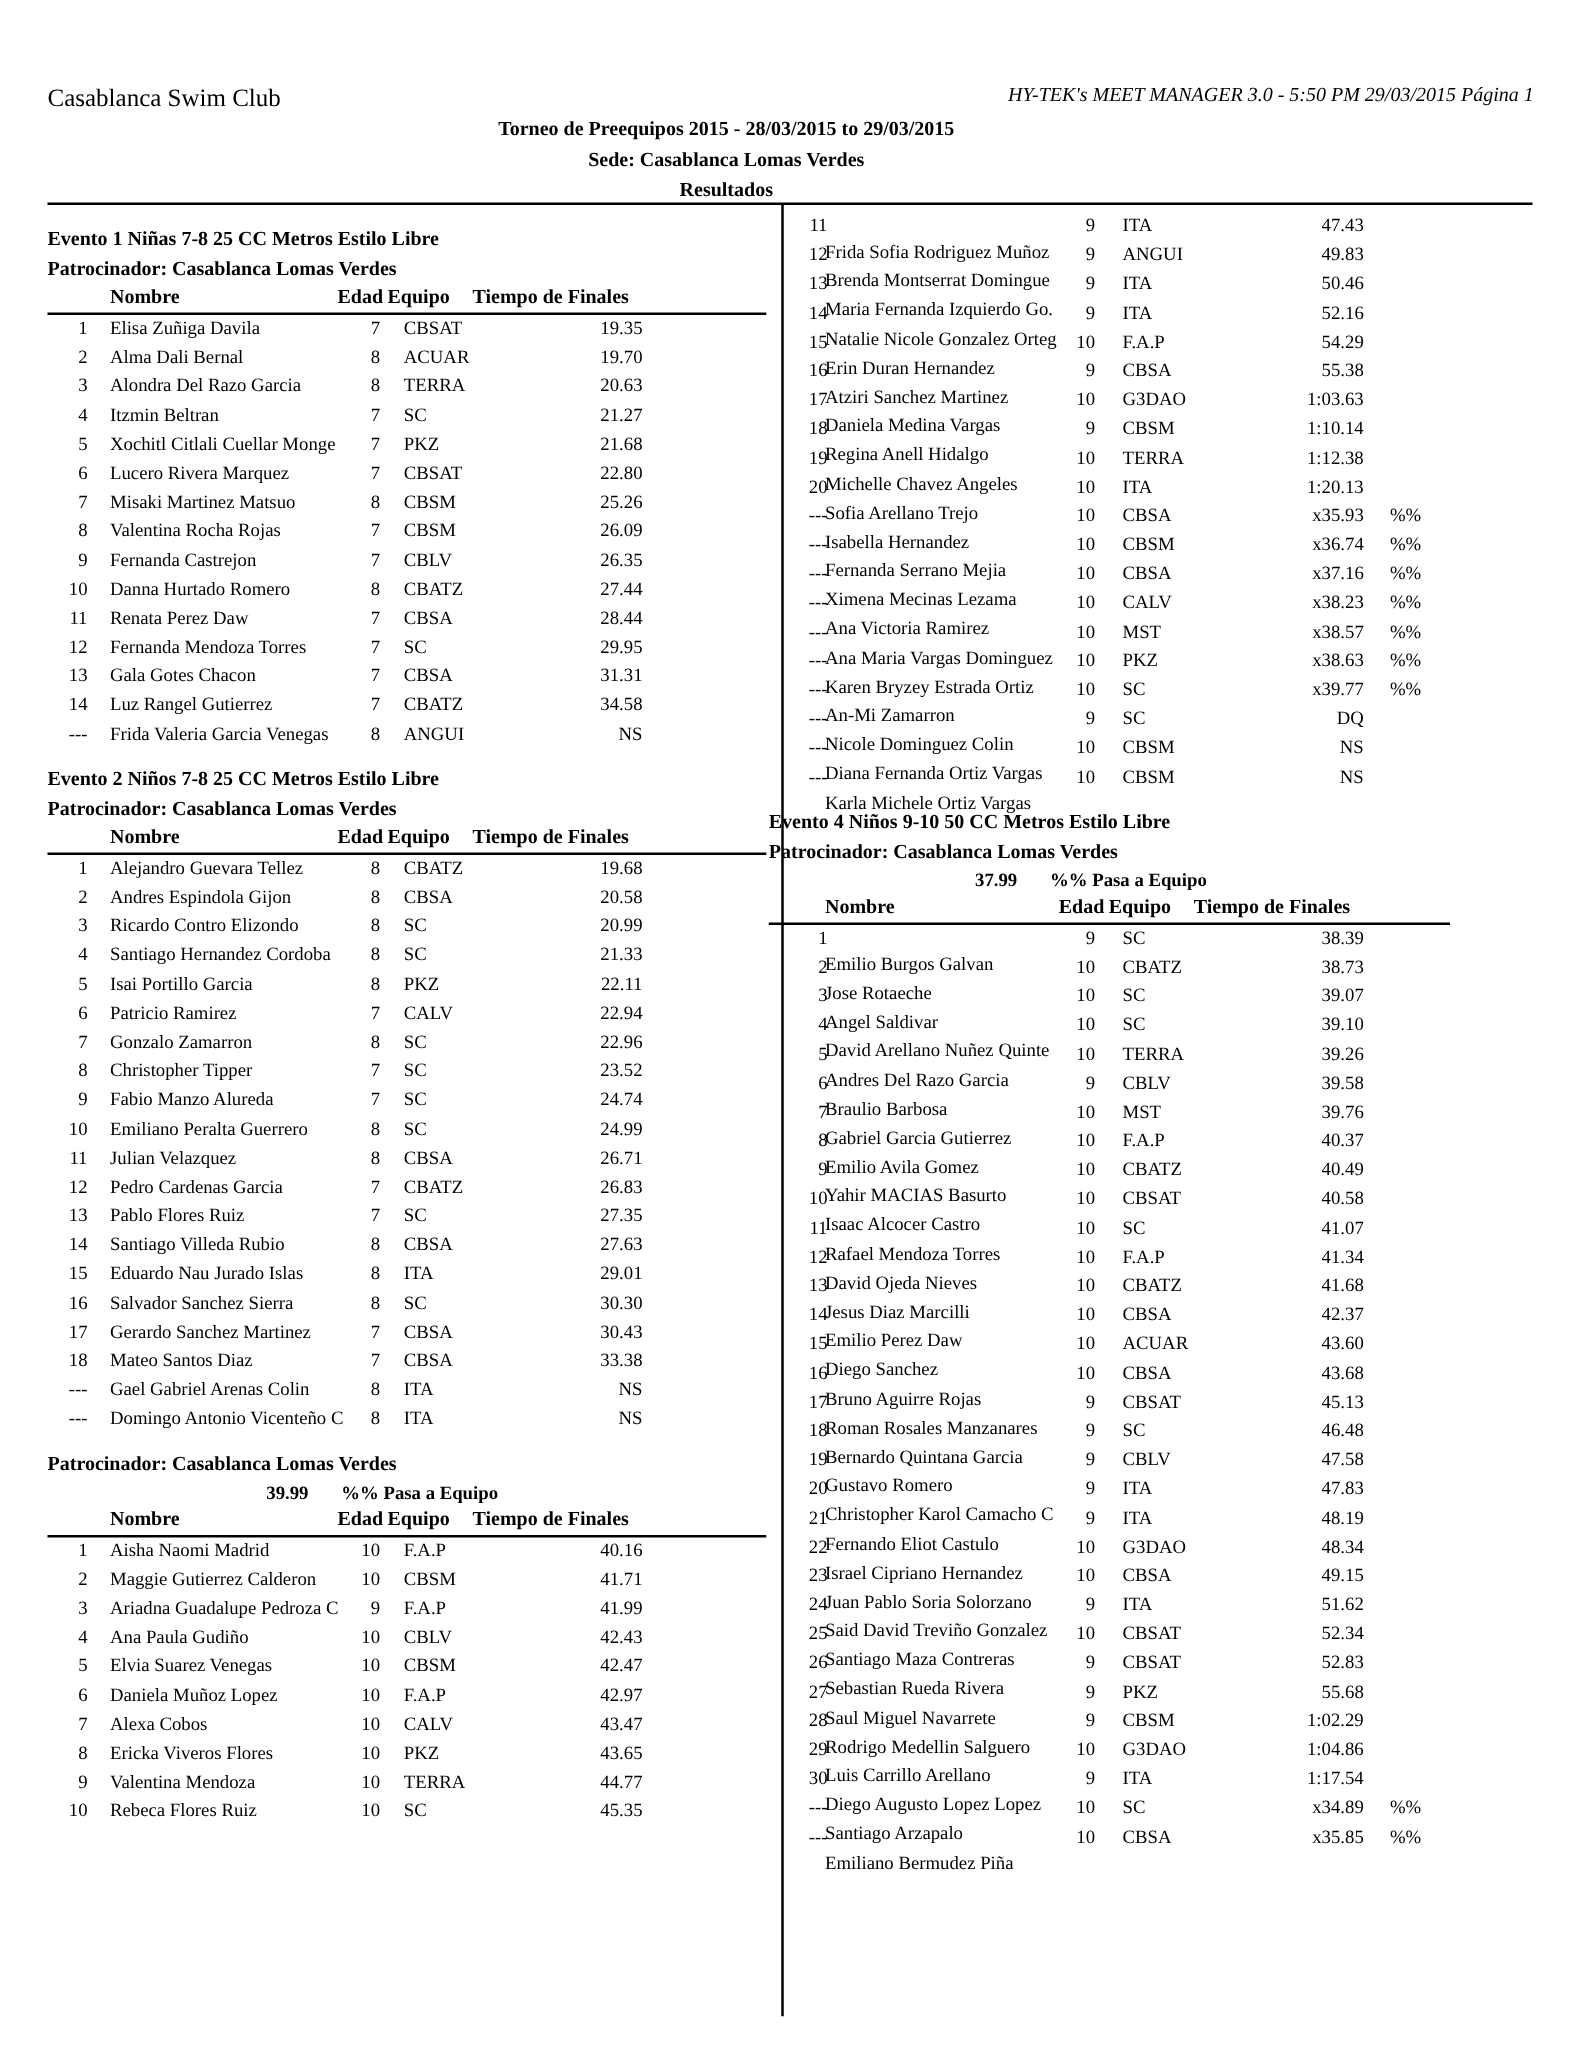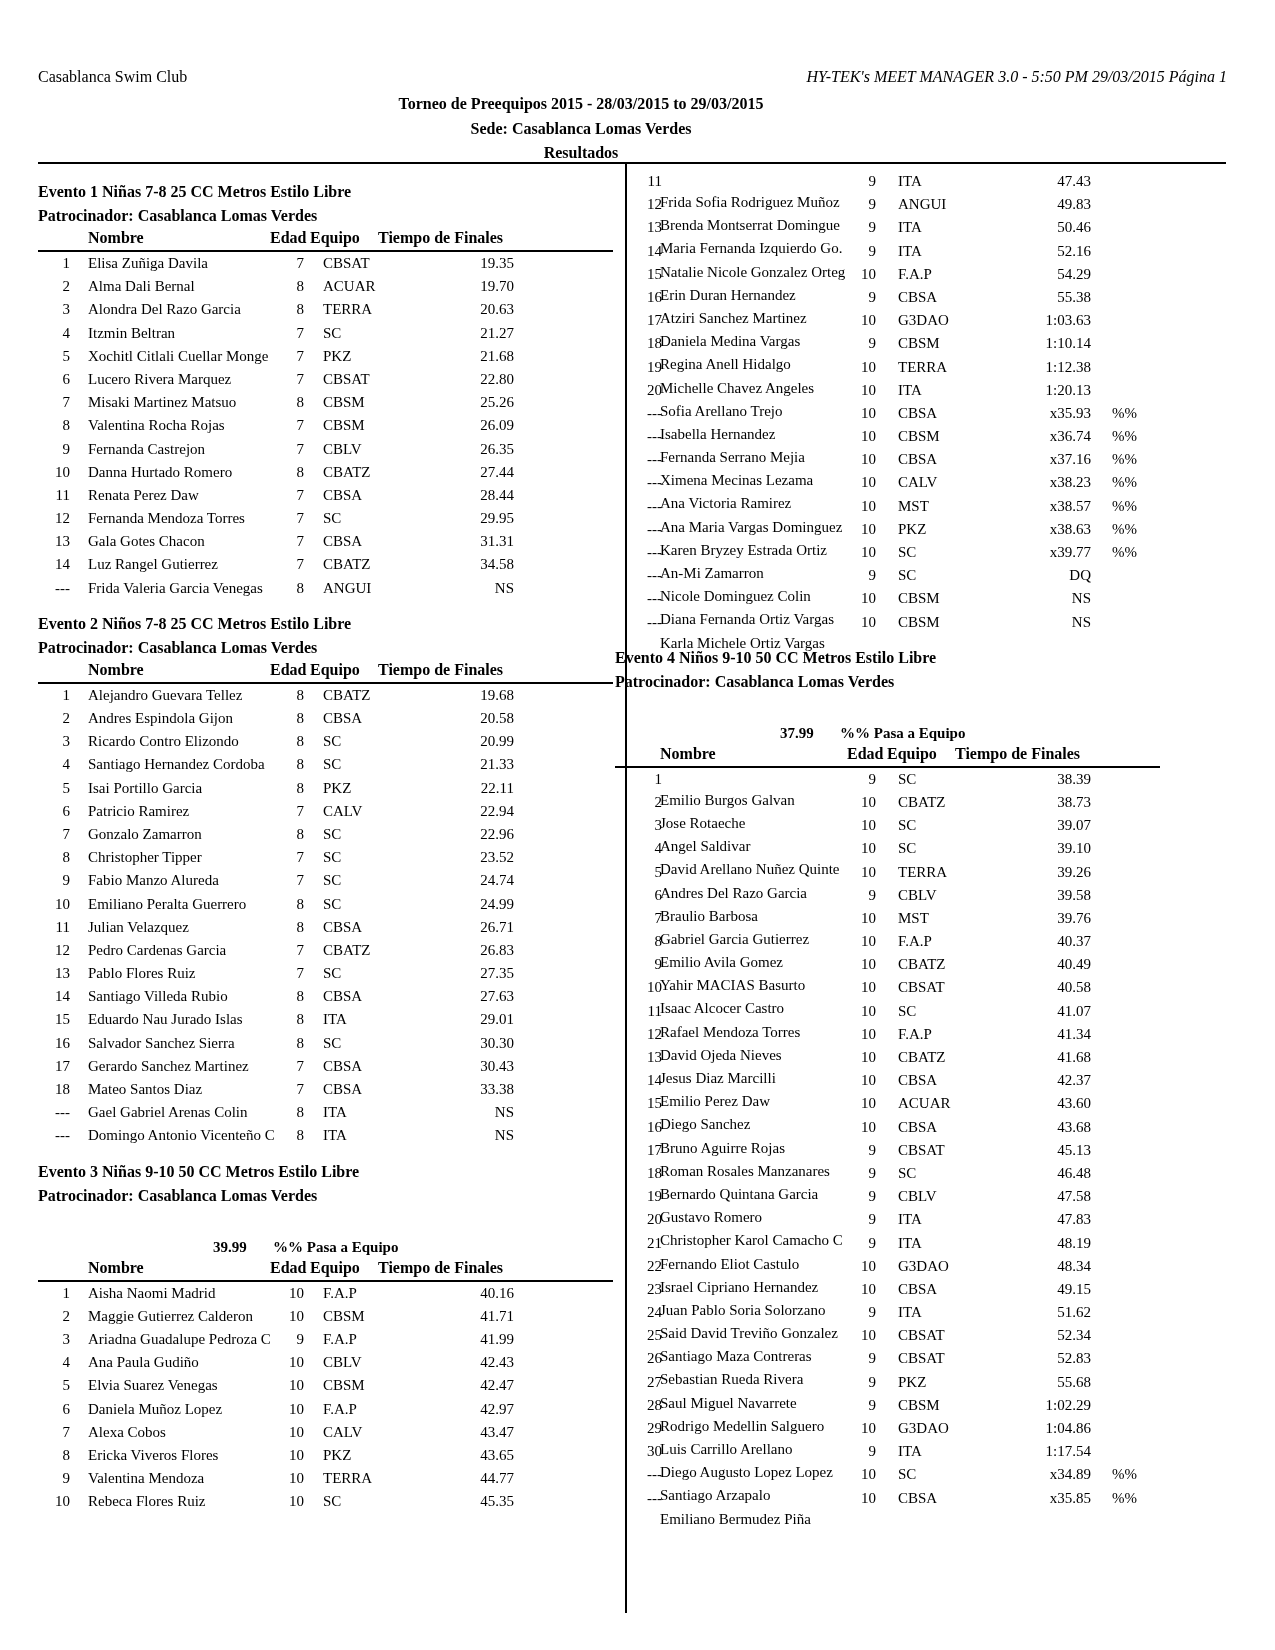--- a/index.html
+++ b/index.html
@@ -1,32 +1,32 @@
 <!DOCTYPE html>
 <html><head>
 <meta charset="utf-8">
 <style>
   html, body { margin: 0; padding: 0; background: #ffffff; }
   body { width: 1275px; height: 1650px; position: relative; overflow: hidden;
          font-family: "Liberation Serif", "DejaVu Serif", serif; color: #000; }
-  .hdr-left { position: absolute; left: 38px; top: 68px; font-size: 16px; }
+  .hdr-left { position: absolute; left: 38px; top: 68px; font-size: 20px; }
   .hdr-right { position: absolute; right: 48px; top: 68px; font-size: 16px; font-style: italic; }
   .center-line { position: absolute; left: 0; width: 1162px; text-align: center; font-weight: bold; font-size: 16px; }
   .title { top: 95px; }
   .sede { top: 120px; }
   .resultados { top: 144px; }
   .top-rule { position: absolute; left: 38px; width: 1188px; top: 162px; height: 2px; background: #000; }
   .vdivider { position: absolute; left: 625px; top: 163px; width: 2px; height: 1450px; background: #000; }
   .col { position: absolute; width: 575px; }
   .col-left { left: 38px; top: 180px; }
   .col-right { left: 640px; top: 170px; }
   .event { margin-bottom: 12px; }
   .ev-title { font-weight: bold; font-size: 16px; height: 24px; line-height: 24px; }
   .ev-sponsor { font-weight: bold; font-size: 16px; height: 24px; line-height: 24px; }
-  .ev-cut { font-weight: bold; font-size: 15px; height: 22px; line-height: 22px; position: relative; margin-top: 28px; }
+  .ev-cut { font-weight: bold; font-size: 15px; height: 22px; line-height: 22px; position: relative; }
   .ev-cut .cut-time { position: absolute; left: 175px; }
   .ev-cut .cut-label { position: absolute; left: 235px; }
   .col-head { position: relative; height: 22px; font-weight: bold; font-size: 16px; border-bottom: 2px solid #000; width: 575px; }
   .col-head span { position: absolute; top: 1px; white-space: nowrap; }
   .ch-name { left: 50px; }
   .ch-age { left: 232px; }
   .ch-team { left: 272px; }
   .ch-time { left: 340px; }
   .row { position: relative; height: 23.2px; line-height: 23.2px; font-size: 15px; white-space: nowrap; }
   .row span { position: absolute; top: 0; }
@@ -357,21 +357,20 @@
       <div class="row">
         <span class="r-place">---</span>
         <span class="r-name">Domingo Antonio Vicenteño C</span>
         <span class="r-age">8</span>
         <span class="r-team">ITA</span>
         <span class="r-time">NS</span>
         <span class="r-flag"></span>
       </div>
     </div>
     <div class="event">
-      <div class="ev-title">Evento 3  Niñas 9-10 50 CC Metros Estilo Libre</div>
       <div class="ev-sponsor">Patrocinador: Casablanca Lomas Verdes</div>
       <div class="ev-cut">
         <span class="cut-time">39.99</span>
         <span class="cut-label">%% Pasa a Equipo</span>
       </div>
       <div class="col-head">
         <span class="ch-name">Nombre</span>
         <span class="ch-age">Edad</span>
         <span class="ch-team">Equipo</span>
         <span class="ch-time">Tiempo de Finales</span>

